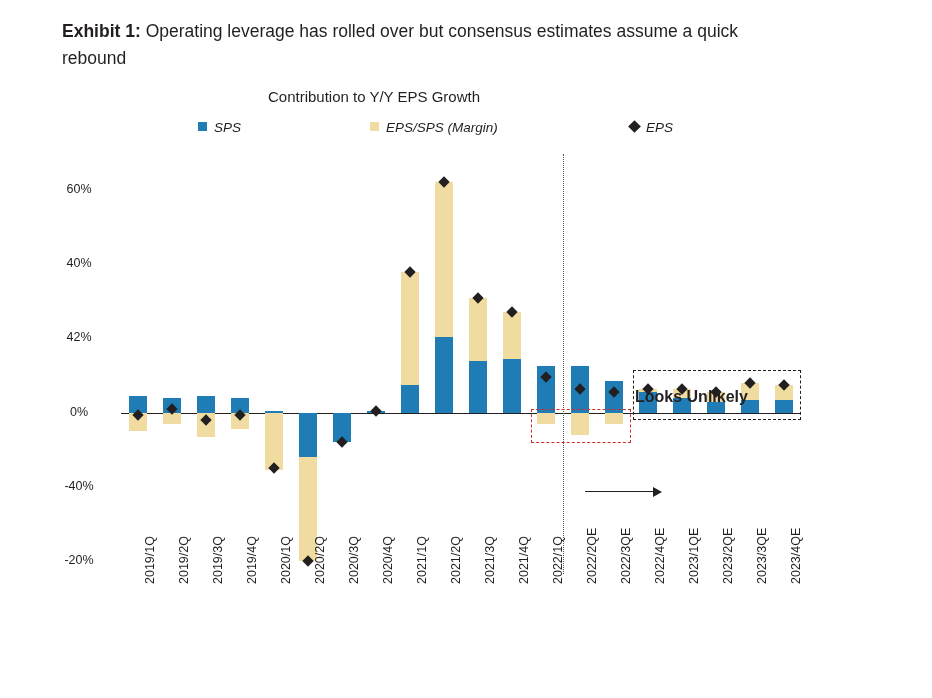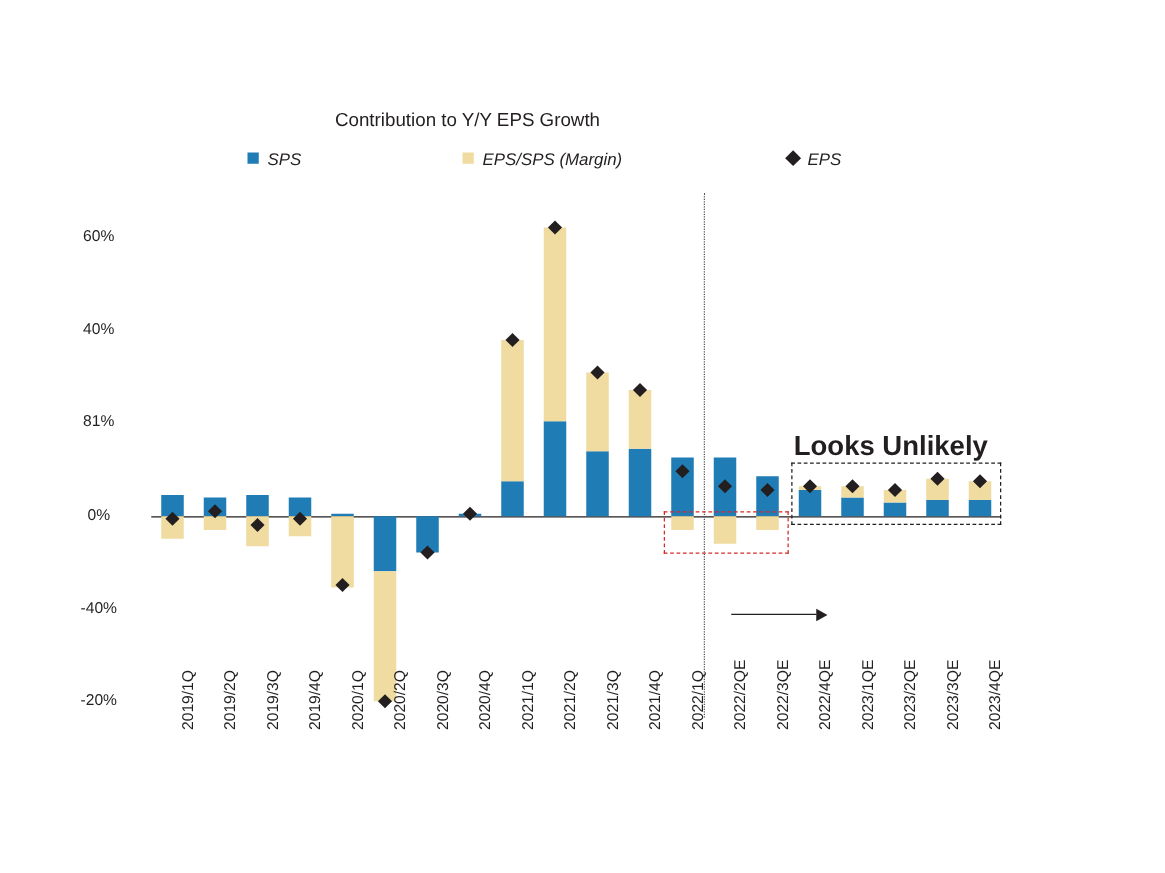--- a/index.html
+++ b/index.html
@@ -132,24 +132,25 @@
   .red-box {
     position: absolute;
     border: 1.6px dashed #d22b2b;
   }
   .black-box {
     position: absolute;
     border: 1.6px dashed #231f20;
   }
   .looks-unlikely {
     position: absolute;
-    font-size: 22px;
+    font-size: 16px;
     font-weight: bold;
     color: #231f20;
     white-space: nowrap;
+    margin-top: 44px;
   }
   .arrow-line {
     position: absolute;
     height: 1.5px;
     background: #231f20;
   }
   .arrow-head {
     position: absolute;
     width: 0;
     height: 0;
@@ -171,40 +172,43 @@
     top: 665px;
     font-size: 12.5px;
     color: #231f20;
   }
 </style>
 </head>
 <body>
 
 <div id="root">
 
+  <div class="exhibit-title">
+    <span class="lbl">Exhibit 1:</span><span> Operating leverage has rolled over but consensus estimates assume a quick rebound</span>
+  </div>
 
   <div class="chart-title">Contribution to Y/Y EPS Growth</div>
 
   <div class="legend">
     <div class="legend-item legend-sps">
       <span class="swatch-sq" style="background:#1f7cb4"></span><span>SPS</span>
     </div>
     <div class="legend-item legend-margin">
       <span class="swatch-sq" style="background:#f0dca0"></span><span>EPS/SPS (Margin)</span>
     </div>
     <div class="legend-item legend-eps">
       <span class="swatch-di" style="background:#231f20"></span><span>EPS</span>
     </div>
   </div>
 
   <div class="plot" id="plot">
       <div class="axis-label" style="top: 401.416px; right: 692px;">-20%</div>
       <div class="axis-label" style="top: 327.08px; right: 692px;">-40%</div>
       <div class="axis-label" style="top: 252.743px; right: 692px;">0%</div>
-      <div class="axis-label" style="top: 178.407px; right: 692px;">81%</div>
+      <div class="axis-label" style="top: 178.407px; right: 692px;">42%</div>
       <div class="axis-label" style="top: 104.071px; right: 692px;">40%</div>
       <div class="axis-label" style="top: 29.7345px; right: 692px;">60%</div>
       <div class="gridline-zero" style="top: 252.743px;"></div>
       <div class="bar sps" style="left: 8px; width: 18px; top: 236.018px; height: 16.7257px;"></div>
       <div class="bar margin" style="left: 8px; width: 18px; top: 252.743px; height: 18.5841px;"></div>
       <div class="eps-marker" style="left: 13px; top: 250.602px;"></div>
       <div class="xtick" style="left: 22px;">2019/1Q</div>
       <div class="bar sps" style="left: 42px; width: 18px; top: 237.876px; height: 14.8673px;"></div>
       <div class="bar margin" style="left: 42px; width: 18px; top: 252.743px; height: 11.1504px;"></div>
       <div class="eps-marker" style="left: 47px; top: 245.027px;"></div>

